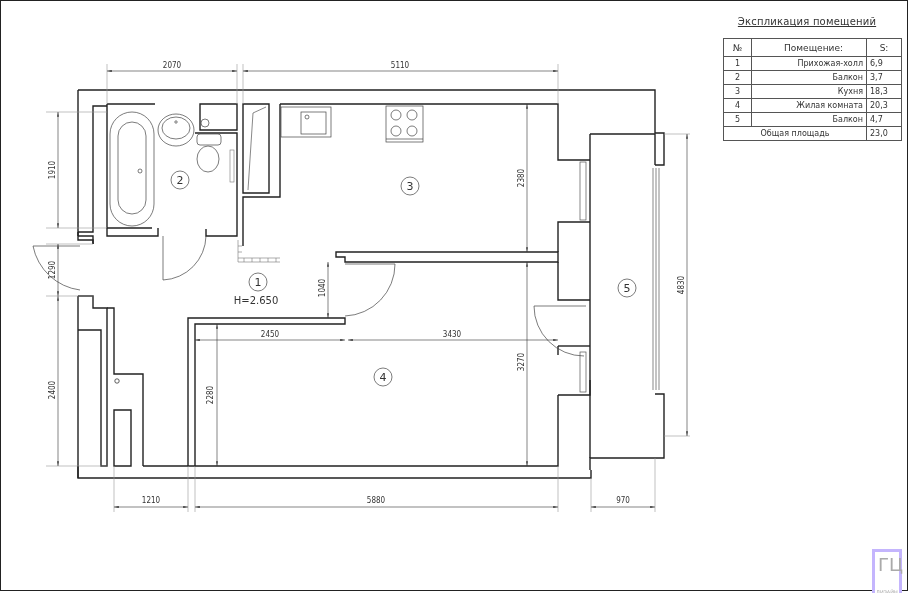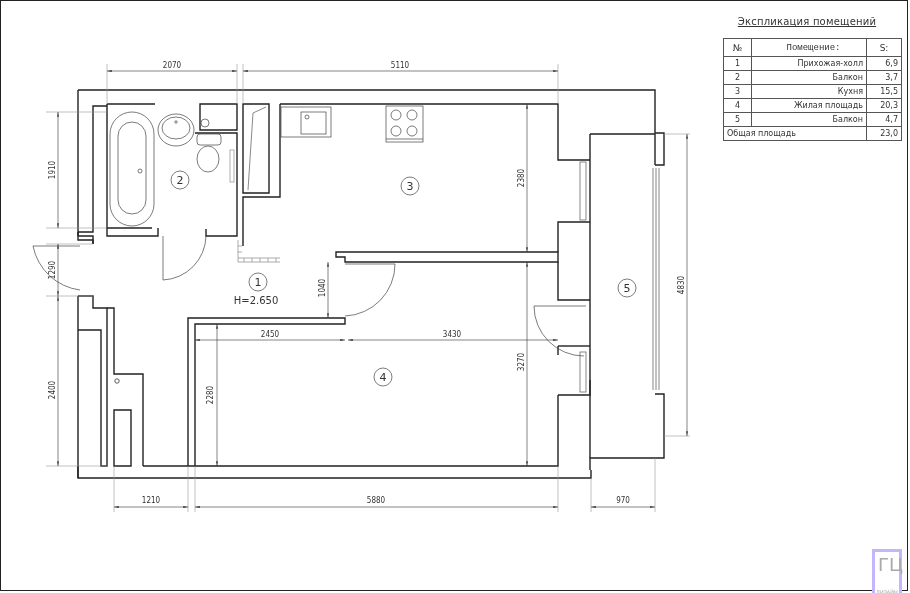--- a/index.html
+++ b/index.html
@@ -6,24 +6,24 @@
   body { width: 910px; height: 593px; position: relative; overflow: hidden; font-family: "DejaVu Sans", sans-serif; }
   .frame { position: absolute; left: 0; top: 0; width: 908px; height: 591px; border: 1px solid #222; box-sizing: border-box; }
   svg.plan { position: absolute; left: 0; top: 0; }
   .legend { position: absolute; left: 722px; top: 16px; width: 158px; }
   .legend-title { text-align: center; font-size: 10px; color: #333; text-decoration: underline; margin-left: 12px; letter-spacing: 0.2px; }
   table.expl { position: absolute; left: 723px; top: 38px; border-collapse: collapse; font-size: 8px; color: #333; }
   table.expl td, table.expl th { border: 1px solid #555; height: 13px; padding: 0 3px; font-weight: normal; }
   table.expl th { height: 17px; font-size: 9px; }
   .c-num { width: 21px; text-align: center; }
   .c-name { width: 99px; text-align: right; padding-left: 12px !important; }
-  .c-name-h { text-align: center; font-family: Liberation Mono, monospace; }
-  .c-area { width: 28px; text-align: right; }
+  .c-name-h { text-align: center; }
+  .c-area { width: 28px; text-align: left; }
   .c-area-h { text-align: center; }
-  .c-total { }
+  .c-total { text-align: center; }
   .dim-label { font-family: "DejaVu Sans Condensed", "DejaVu Sans", sans-serif; font-size: 8px; fill: #333; }
   .room-num { font-size: 11px; fill: #333; }
   .logo { position: absolute; left: 872px; top: 549px; width: 30px; height: 50px; border: 3px solid #c4b5fd; box-sizing: border-box; background: #fff; }
   .logo-glyph { position: absolute; left: 3px; top: 2px; font-size: 18px; color: #aaa; font-family: "DejaVu Sans", sans-serif; }
   .logo-sub { position: absolute; left: 1px; bottom: 1px; font-size: 5px; color: #aaa; }
 </style>
 </head>
 <body>
 
 <div class="frame"></div>
@@ -228,25 +228,25 @@
     <td class="c-area">6,9</td>
   </tr>
   <tr>
     <td class="c-num">2</td>
     <td class="c-name">Балкон</td>
     <td class="c-area">3,7</td>
   </tr>
   <tr>
     <td class="c-num">3</td>
     <td class="c-name">Кухня</td>
-    <td class="c-area">15,5</td>
+    <td class="c-area">18,3</td>
   </tr>
   <tr>
     <td class="c-num">4</td>
-    <td class="c-name">Жилая площадь</td>
+    <td class="c-name">Жилая комната</td>
     <td class="c-area">20,3</td>
   </tr>
   <tr>
     <td class="c-num">5</td>
     <td class="c-name">Балкон</td>
     <td class="c-area">4,7</td>
   </tr>
   <tr>
     <td colspan="2" class="c-total">Общая площадь</td>
     <td class="c-area">23,0</td>

